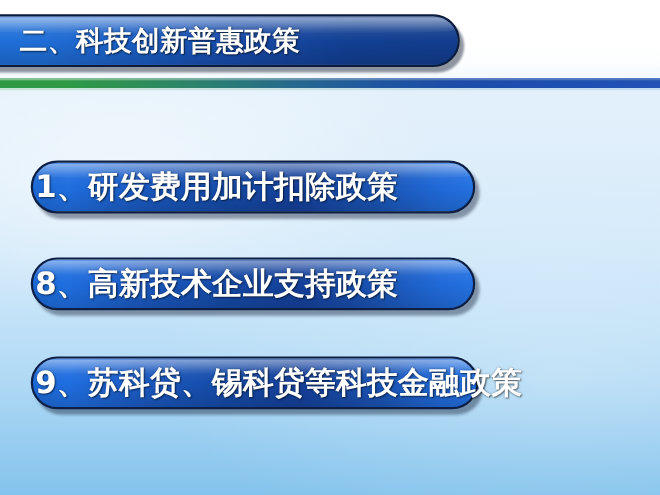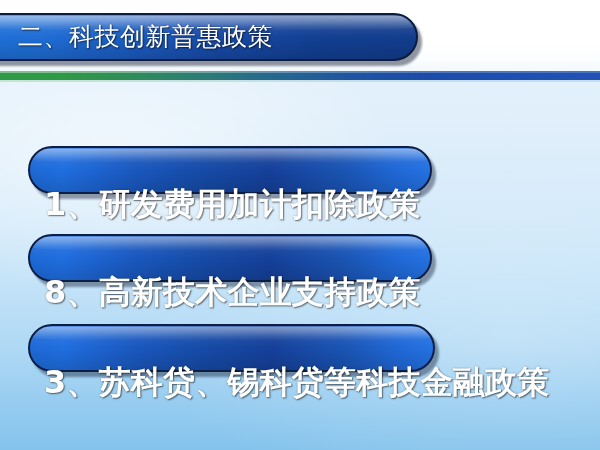--- a/index.html
+++ b/index.html
@@ -97,21 +97,21 @@
     pointer-events: none;
   }
   .title-text {
     position: absolute;
     left: 46px;
     top: 0;
     height: 40px;
     line-height: 47px;
     color: #ffffff;
     font-size: 25px;
-    font-weight: normal;
+    font-weight: bold;
     letter-spacing: 0.5px;
     white-space: nowrap;
     text-shadow: 1px 1px 1.5px rgba(0,0,0,0.55), 0 0 2px rgba(0,0,0,0.35);
     z-index: 3;
   }
 
   .divider {
     position: absolute;
     left: 0;
     top: 71px;
@@ -195,32 +195,31 @@
     content: "";
     position: absolute;
     left: 0; right: 0; top: 1px;
     height: 13px;
     border-radius: 26px 26px 50% 50%;
     background: linear-gradient(to bottom, rgba(255,255,255,0.30), rgba(255,255,255,0.02));
     pointer-events: none;
   }
   .item-text {
     position: absolute;
-    left: 16px;
+    left: 4px;
     top: 0;
     height: 48px;
     line-height: 47px;
     color: #ffffff;
-    font-size: 32px;
+    font-size: 28px;
     font-weight: bold;
     white-space: nowrap;
     letter-spacing: 0.2px;
     text-shadow: 1px 1px 1.5px rgba(0,0,0,0.50), 0 0 2px rgba(0,0,0,0.30);
     z-index: 3;
-    margin-top: 35px;
   }
 
   #item-0 { top: 146px; width: 404px; }
   #item-1 { top: 234px; width: 404px; }
   #item-2 { top: 324px; width: 407px; }
 </style>
 </head>
 <body>
 
 <div class="slide">
@@ -249,17 +248,17 @@
 
     <div class="item" id="item-1">
       <div class="item-shadow"></div>
       <div class="item-pill"></div>
       <div class="item-text">8、高新技术企业支持政策</div>
     </div>
 
     <div class="item" id="item-2">
       <div class="item-shadow"></div>
       <div class="item-pill"></div>
-      <div class="item-text">3、苏科贷、锡科贷等科技金融政策</div>
+      <div class="item-text">9、苏科贷、锡科贷等科技金融政策</div>
     </div>
 
   </div>
 </div>
 
 </body></html>

